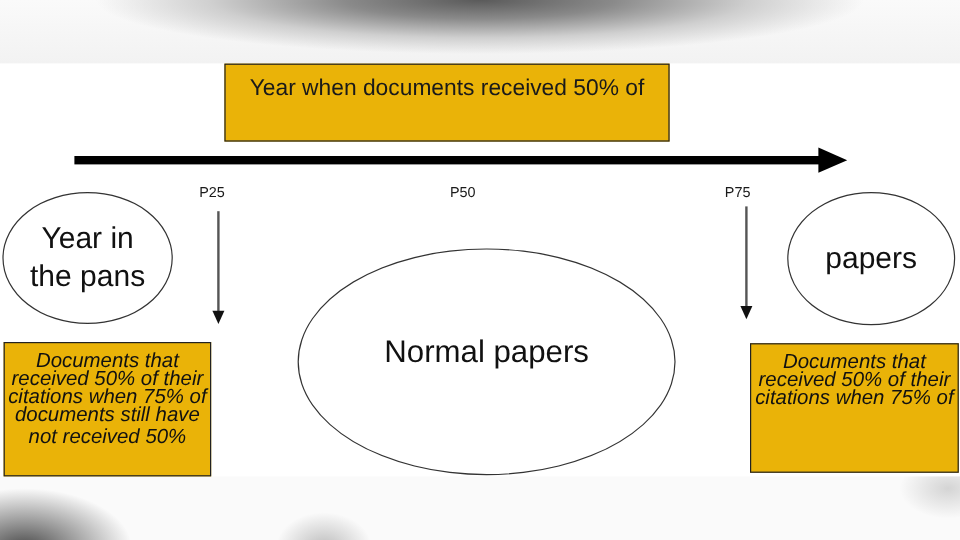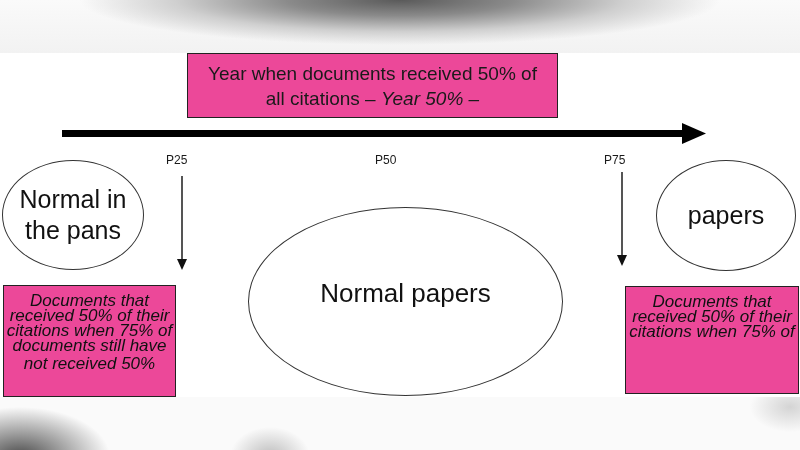--- a/index.html
+++ b/index.html
@@ -18,21 +18,21 @@
     .bg-bottom {
       position: absolute; left: 0; top: 397px; width: 800px; height: 53px;
       background:
         radial-gradient(ellipse 90px 50px at 20px 60px, #4a4a4a 0%, #9a9a9a 45%, rgba(255,255,255,0) 100%),
         radial-gradient(ellipse 40px 30px at 270px 60px, #bcbcbc 0%, rgba(255,255,255,0) 100%),
         radial-gradient(ellipse 40px 25px at 790px 10px, #d4d4d4 0%, rgba(255,255,255,0) 100%),
         #fafafa;
     }
     .slide { position: absolute; left: 0; top: 53px; width: 800px; height: 344px; background: #fff; }
     .box {
-      position: absolute; background: #ec4899; border: 1.5px solid #222;
+      position: absolute; background: #eab308; border: 1.5px solid #222;
       box-sizing: border-box; text-align: center;
     }
     .top-box {
       left: 187px; top: 53px; width: 371px; height: 65px;
       font-size: 19px; line-height: 25px; padding-top: 7px; color: #1a1a1a;
     }
     .top-box em { font-style: italic; }
     .note-box {
       font-size: 17px; line-height: 15px; padding-top: 7px; color: #111; font-style: italic;
     }
@@ -66,30 +66,29 @@
     <polygon points="177,259 187,259 182,270" fill="#111"></polygon>
   </g>
   <g>
     <line x1="622" y1="172" x2="622" y2="256" stroke="#555" stroke-width="2"></line>
     <polygon points="617,255 627,255 622,266" fill="#111"></polygon>
   </g>
 </svg>
 
 <div class="box top-box">
   <div>Year when documents received 50% of</div>
-  <div><span>all citations – </span><em>Year 50%</em><span> –</span></div>
 </div>
 
 <div class="plabel" style="left:166px; top:153px;">P25</div>
 <div class="plabel" style="left:375px; top:153px;">P50</div>
 <div class="plabel" style="left:604px; top:153px;">P75</div>
 
 <div class="ellipse flash">
   <div>
-    <div>Normal in</div>
+    <div>Year in</div>
     <div>the pans</div>
   </div>
 </div>
 
 <div class="ellipse delayed">
   <div>
     <div>papers</div>
   </div>
 </div>
 

